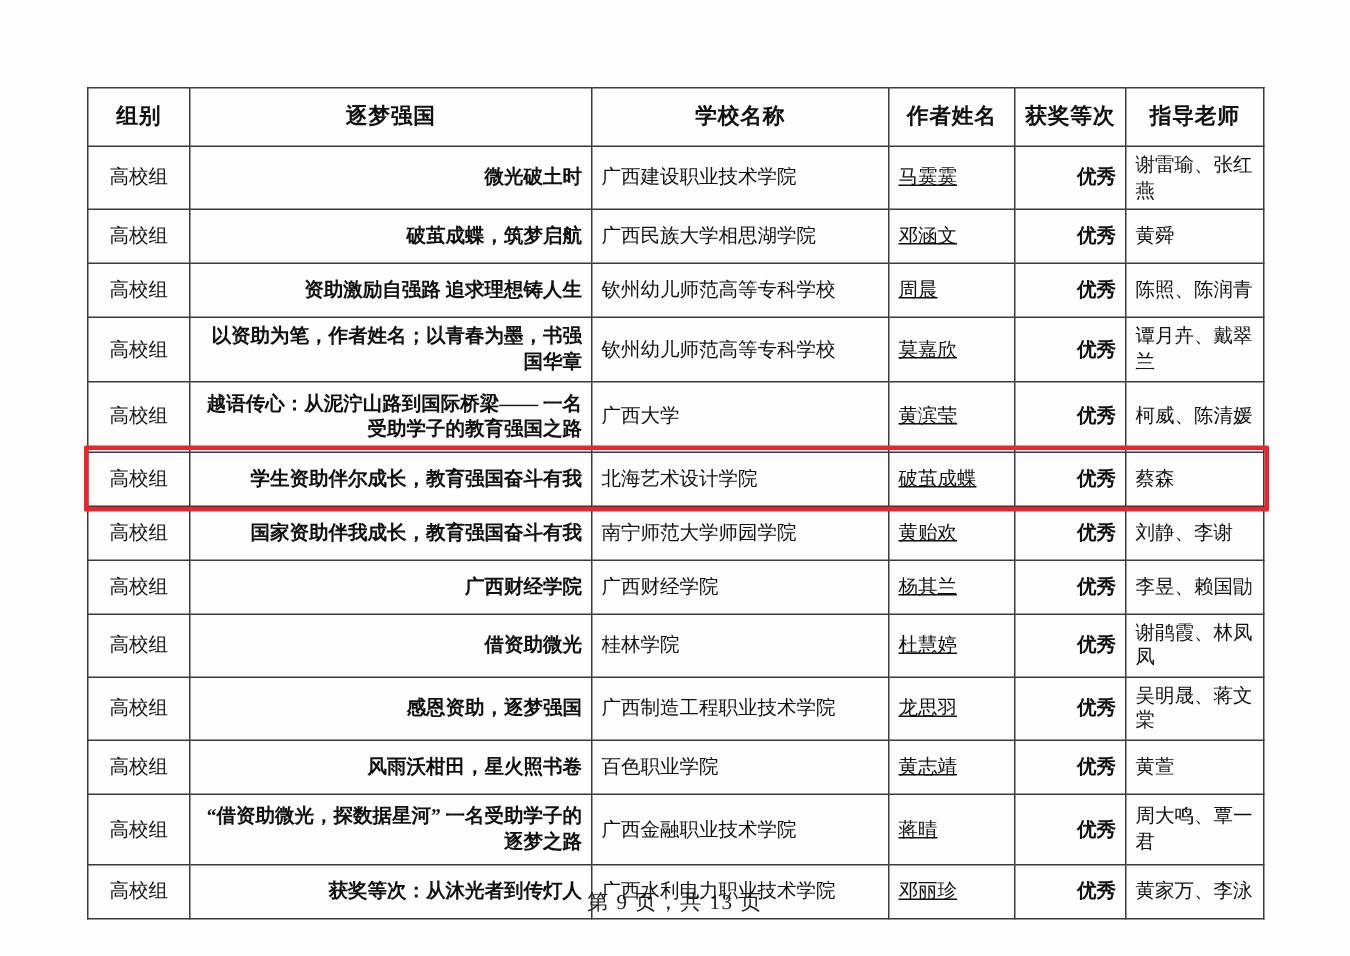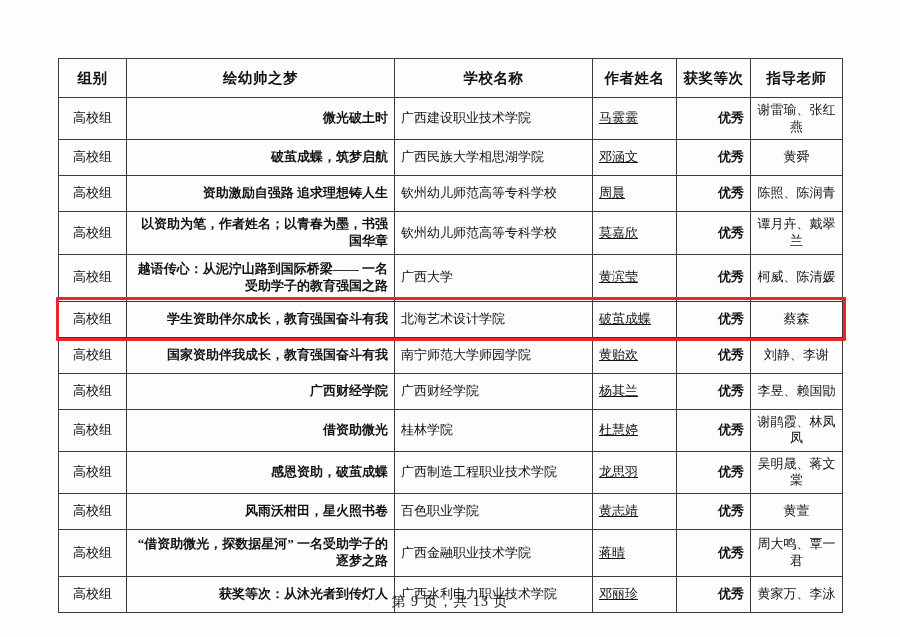--- a/index.html
+++ b/index.html
@@ -71,21 +71,21 @@
     font-size: 12.8px;
     text-decoration: underline;
   }
   td.c-level {
     text-align: right;
     padding-left: 9px;
     font-size: 12.8px;
     font-weight: bold;
   }
   td.c-mentor {
-    text-align: center;
+    text-align: left;
     padding-left: 8px;
     font-size: 12.6px;
   }
   tr.row-normal td { height: 27px; }
   tr.row-tall td { height: 38px; }
 
   
   tr.row-highlight td {
     position: relative;
   }
@@ -116,21 +116,21 @@
       <col class="col-group">
       <col class="col-title">
       <col class="col-school">
       <col class="col-author">
       <col class="col-level">
       <col class="col-mentor">
     </colgroup>
     <thead>
       <tr>
         <th>组别</th>
-        <th>绘幼帅之梦</th>
+        <th>逐梦强国</th>
         <th>学校名称</th>
         <th>作者姓名</th>
         <th>获奖等次</th>
         <th>指导老师</th>
       </tr>
     </thead>
     <tbody id="table-body">
         <tr class="row-normal">
           <td class="c-group">高校组</td>
           <td class="c-title">微光破土时</td>
@@ -198,21 +198,21 @@
         <tr class="row-normal">
           <td class="c-group">高校组</td>
           <td class="c-title">借资助微光</td>
           <td class="c-school">桂林学院</td>
           <td class="c-author">杜慧婷</td>
           <td class="c-level">优秀</td>
           <td class="c-mentor">谢鹃霞、林凤凤</td>
         </tr>
         <tr class="row-normal">
           <td class="c-group">高校组</td>
-          <td class="c-title">感恩资助，破茧成蝶</td>
+          <td class="c-title">感恩资助，逐梦强国</td>
           <td class="c-school">广西制造工程职业技术学院</td>
           <td class="c-author">龙思羽</td>
           <td class="c-level">优秀</td>
           <td class="c-mentor">吴明晟、蒋文棠</td>
         </tr>
         <tr class="row-normal">
           <td class="c-group">高校组</td>
           <td class="c-title">风雨沃柑田，星火照书卷</td>
           <td class="c-school">百色职业学院</td>
           <td class="c-author">黄志靖</td>

